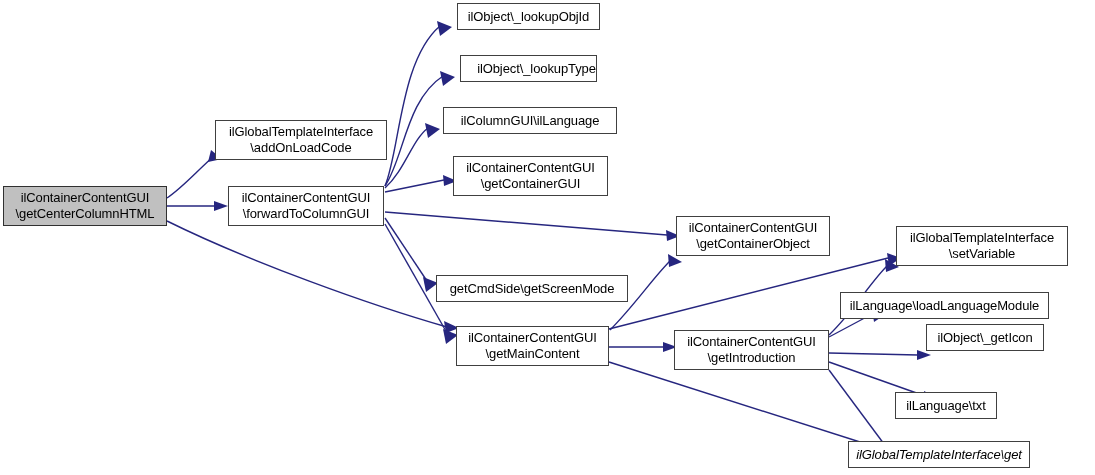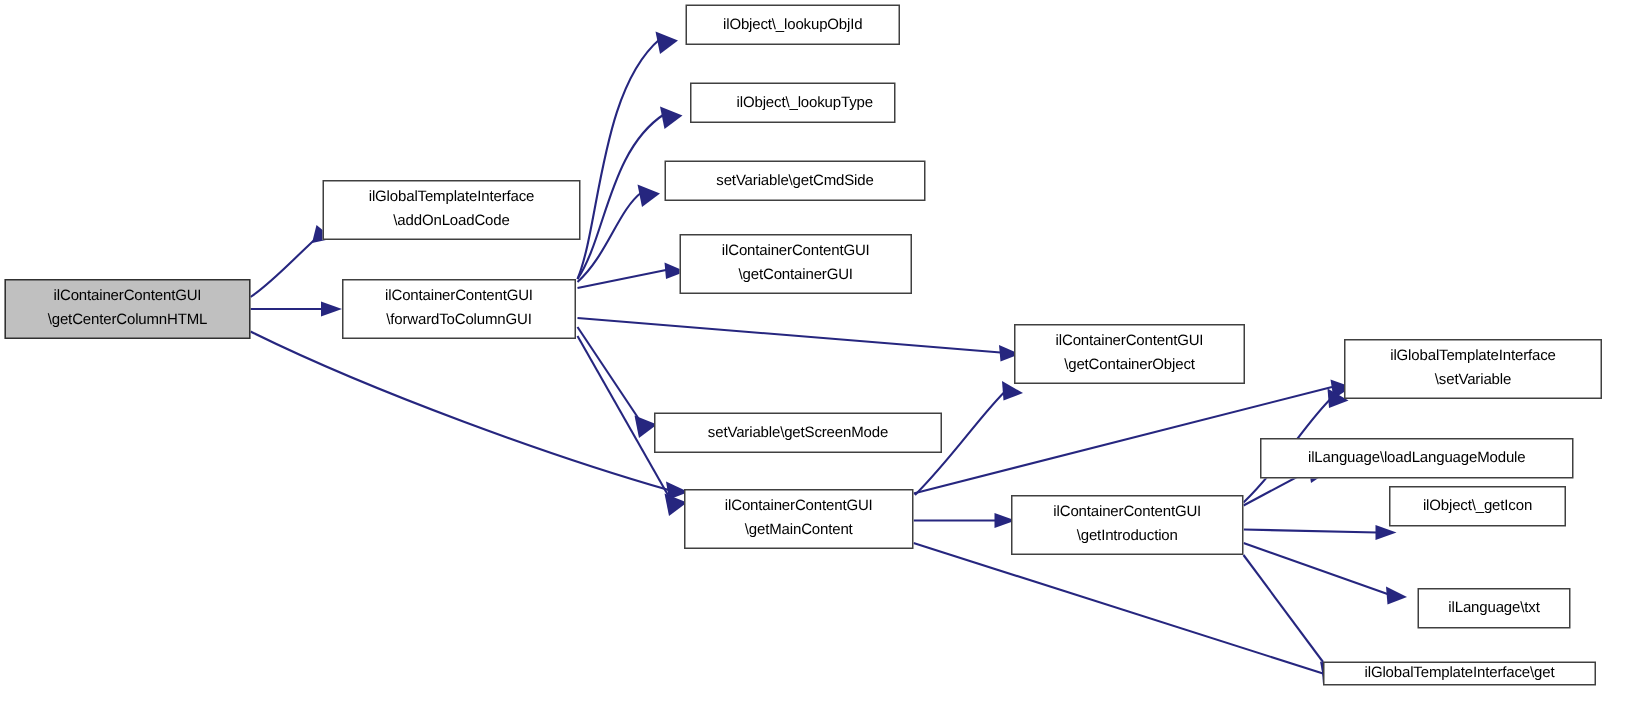--- a/index.html
+++ b/index.html
@@ -24,21 +24,21 @@
     width: 1095px;
     height: 475px;
   }
   .node-box {
     position: absolute;
     box-sizing: border-box;
     border: 1px solid #404040;
     background: #ffffff;
     color: #000000;
     font-family: "Liberation Sans", sans-serif;
-    font-size: 10px;
+    font-size: 13px;
     line-height: 16px;
     text-align: center;
     display: flex;
     align-items: center;
     justify-content: center;
     white-space: pre;
     letter-spacing: -0.1px;
   }
   .node-box.root {
     background: #c0c0c0;
@@ -138,30 +138,30 @@
     </svg>
   <div id="node-layer">
       <div class="node-box root" style="left: 3px; top: 186px; width: 164px; height: 40px;"><div>ilContainerContentGUI
 \getCenterColumnHTML</div></div>
       <div class="node-box" style="left: 215px; top: 120px; width: 172px; height: 40px;"><div>ilGlobalTemplateInterface
 \addOnLoadCode</div></div>
       <div class="node-box" style="left: 228px; top: 186px; width: 156px; height: 40px;"><div>ilContainerContentGUI
 \forwardToColumnGUI</div></div>
       <div class="node-box" style="left: 457px; top: 3px; width: 143px; height: 27px;"><div>ilObject\_lookupObjId</div></div>
       <div class="node-box" style="left: 460px; top: 55px; width: 137px; height: 27px; padding-left: 16px;"><div>ilObject\_lookupType</div></div>
-      <div class="node-box" style="left: 443px; top: 107px; width: 174px; height: 27px;"><div>setVariable\getCmdSide</div></div>
+      <div class="node-box" style="left: 443px; top: 107px; width: 174px; height: 27px;"><div>ilColumnGUI\ilLanguage</div></div>
       <div class="node-box" style="left: 453px; top: 156px; width: 155px; height: 40px;"><div>ilContainerContentGUI
 \getContainerGUI</div></div>
       <div class="node-box" style="left: 676px; top: 216px; width: 154px; height: 40px;"><div>ilContainerContentGUI
 \getContainerObject</div></div>
-      <div class="node-box" style="left: 436px; top: 275px; width: 192px; height: 27px;"><div>setVariable\getScreenMode</div></div>
+      <div class="node-box" style="left: 436px; top: 275px; width: 192px; height: 27px;"><div>getCmdSide\getScreenMode</div></div>
       <div class="node-box" style="left: 456px; top: 326px; width: 153px; height: 40px;"><div>ilContainerContentGUI
 \getMainContent</div></div>
       <div class="node-box" style="left: 674px; top: 330px; width: 155px; height: 40px;"><div>ilContainerContentGUI
 \getIntroduction</div></div>
       <div class="node-box" style="left: 896px; top: 226px; width: 172px; height: 40px;"><div>ilGlobalTemplateInterface
 \setVariable</div></div>
       <div class="node-box" style="left: 840px; top: 292px; width: 209px; height: 27px;"><div>ilLanguage\loadLanguageModule</div></div>
       <div class="node-box" style="left: 926px; top: 324px; width: 118px; height: 27px;"><div>ilObject\_getIcon</div></div>
-      <div class="node-box" style="left: 945px; top: 392px; width: 102px; height: 27px;"><div>ilLanguage\txt</div></div>
-      <div class="node-box" style="left: 882px; top: 441px; width: 182px; height: 16px;"><div>ilGlobalTemplateInterface\get</div></div>
+      <div class="node-box" style="left: 895px; top: 392px; width: 102px; height: 27px;"><div>ilLanguage\txt</div></div>
+      <div class="node-box" style="left: 848px; top: 441px; width: 182px; height: 27px; font-style: italic;"><div>ilGlobalTemplateInterface\get</div></div>
     </div>
 </div>
 
 </body></html>

